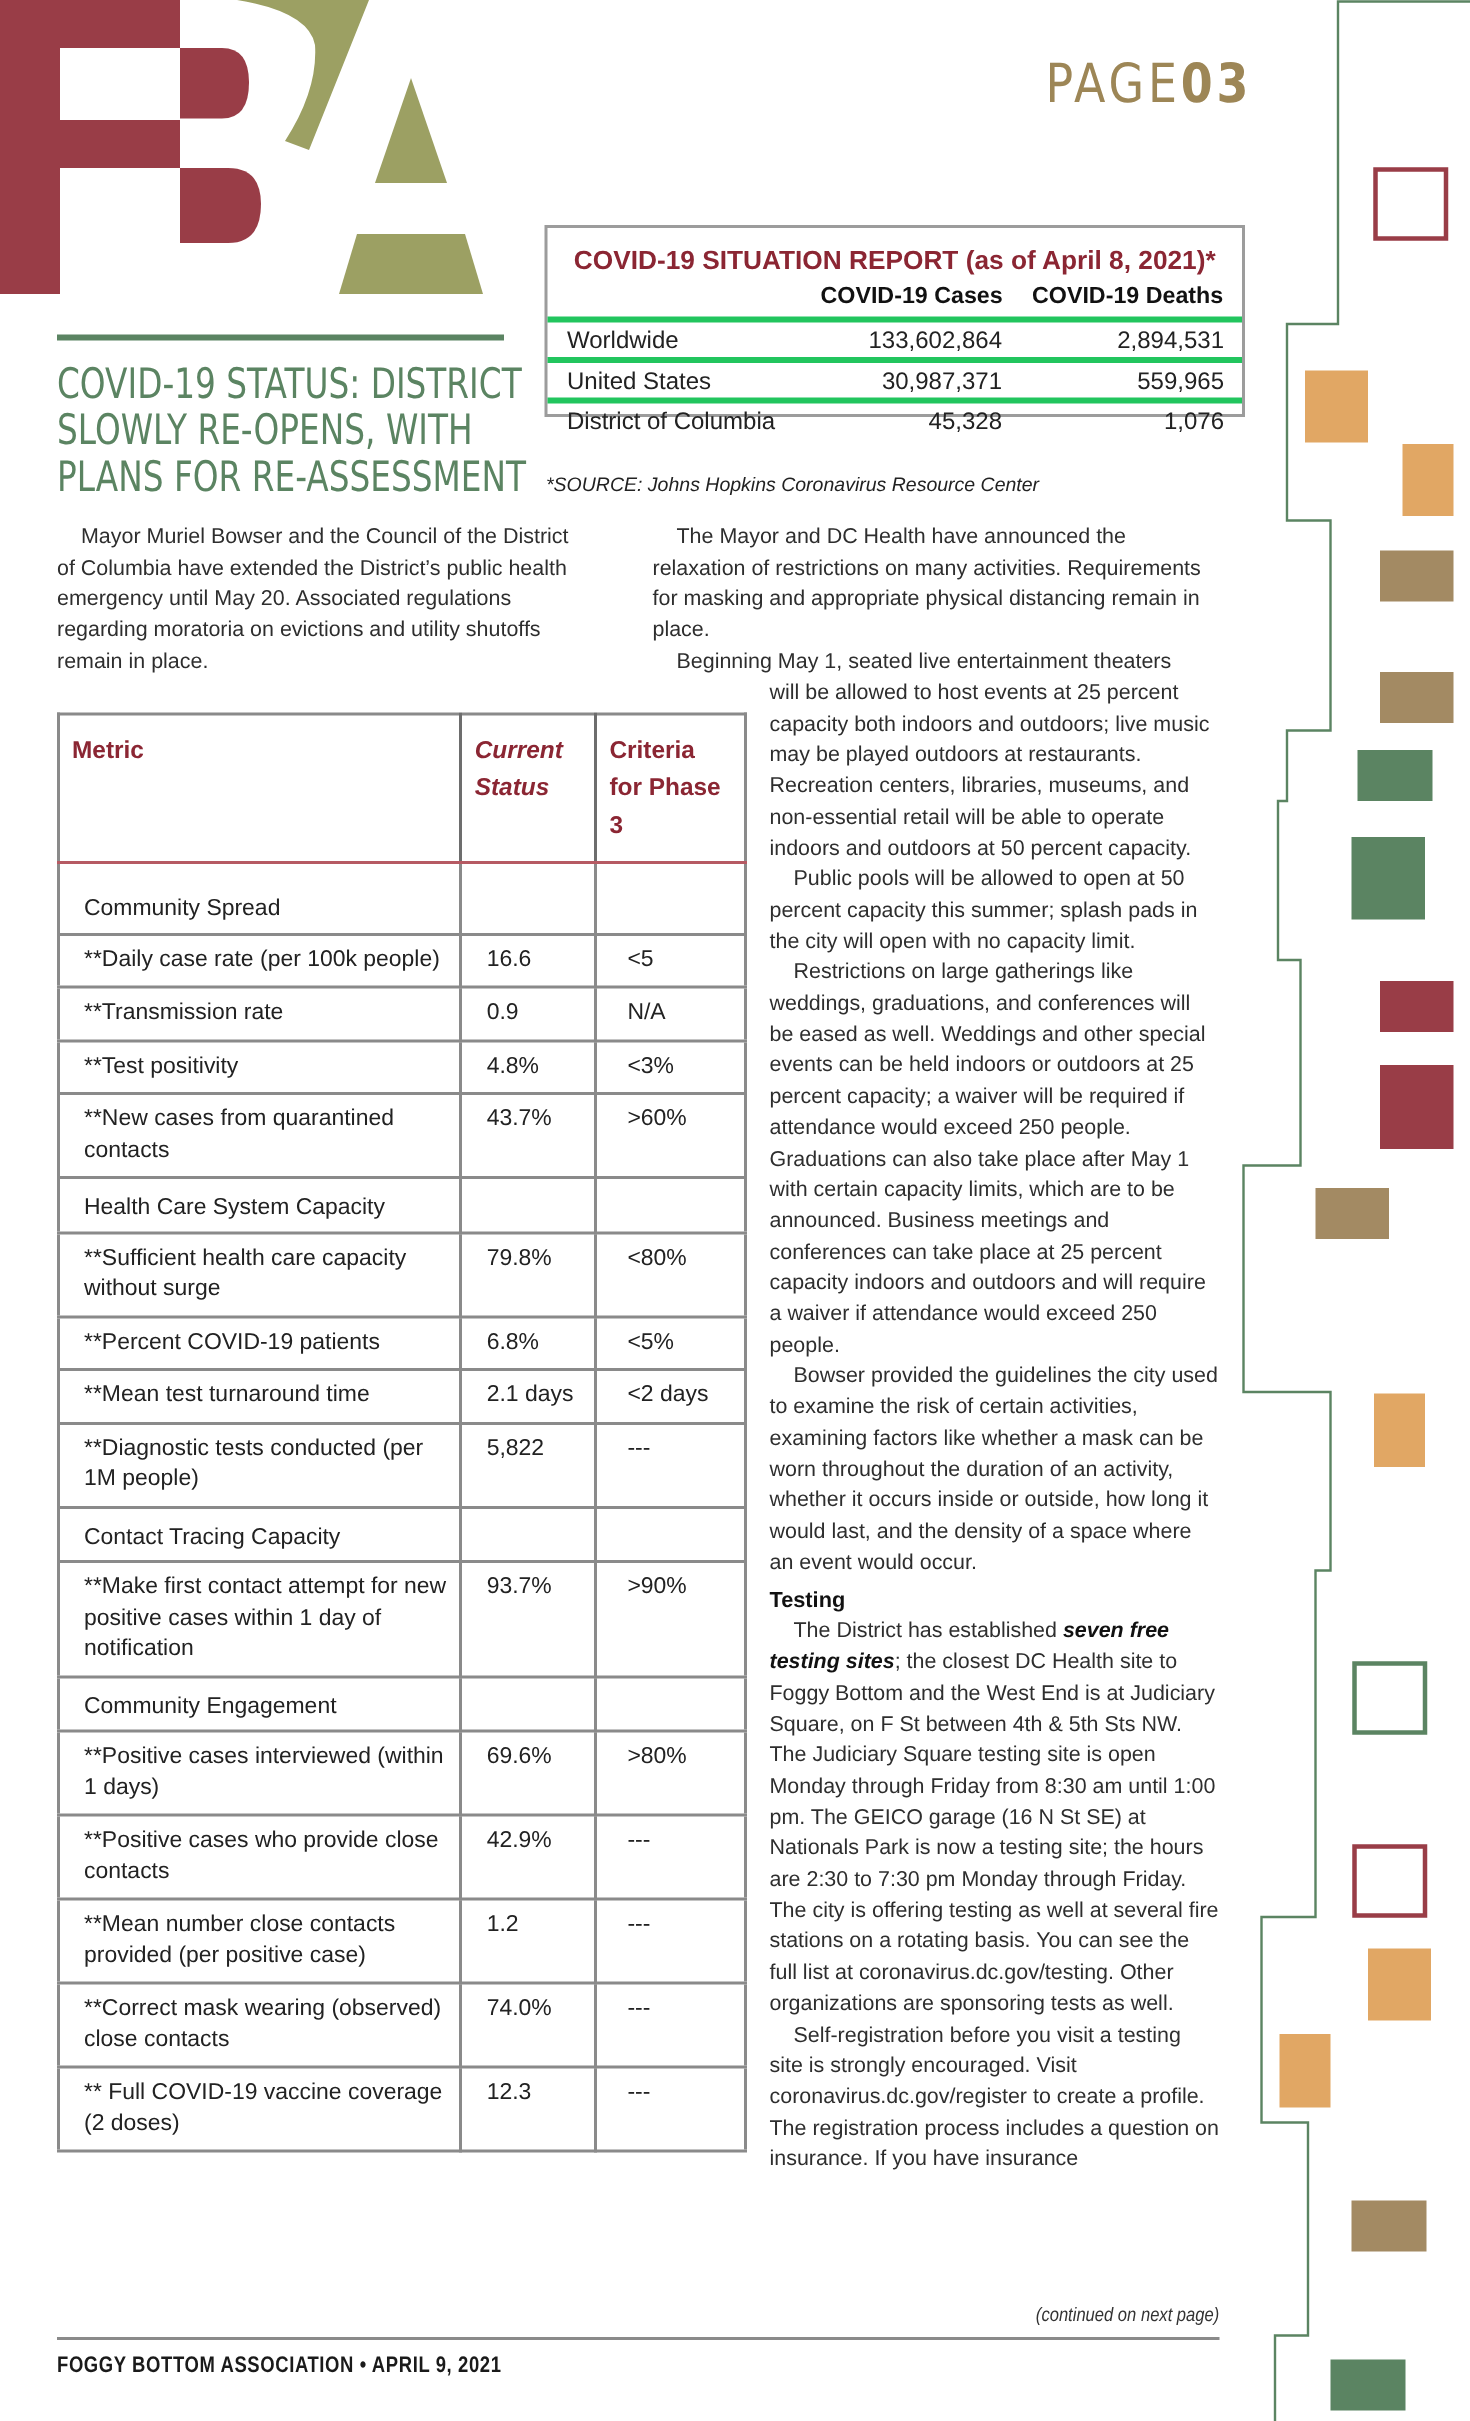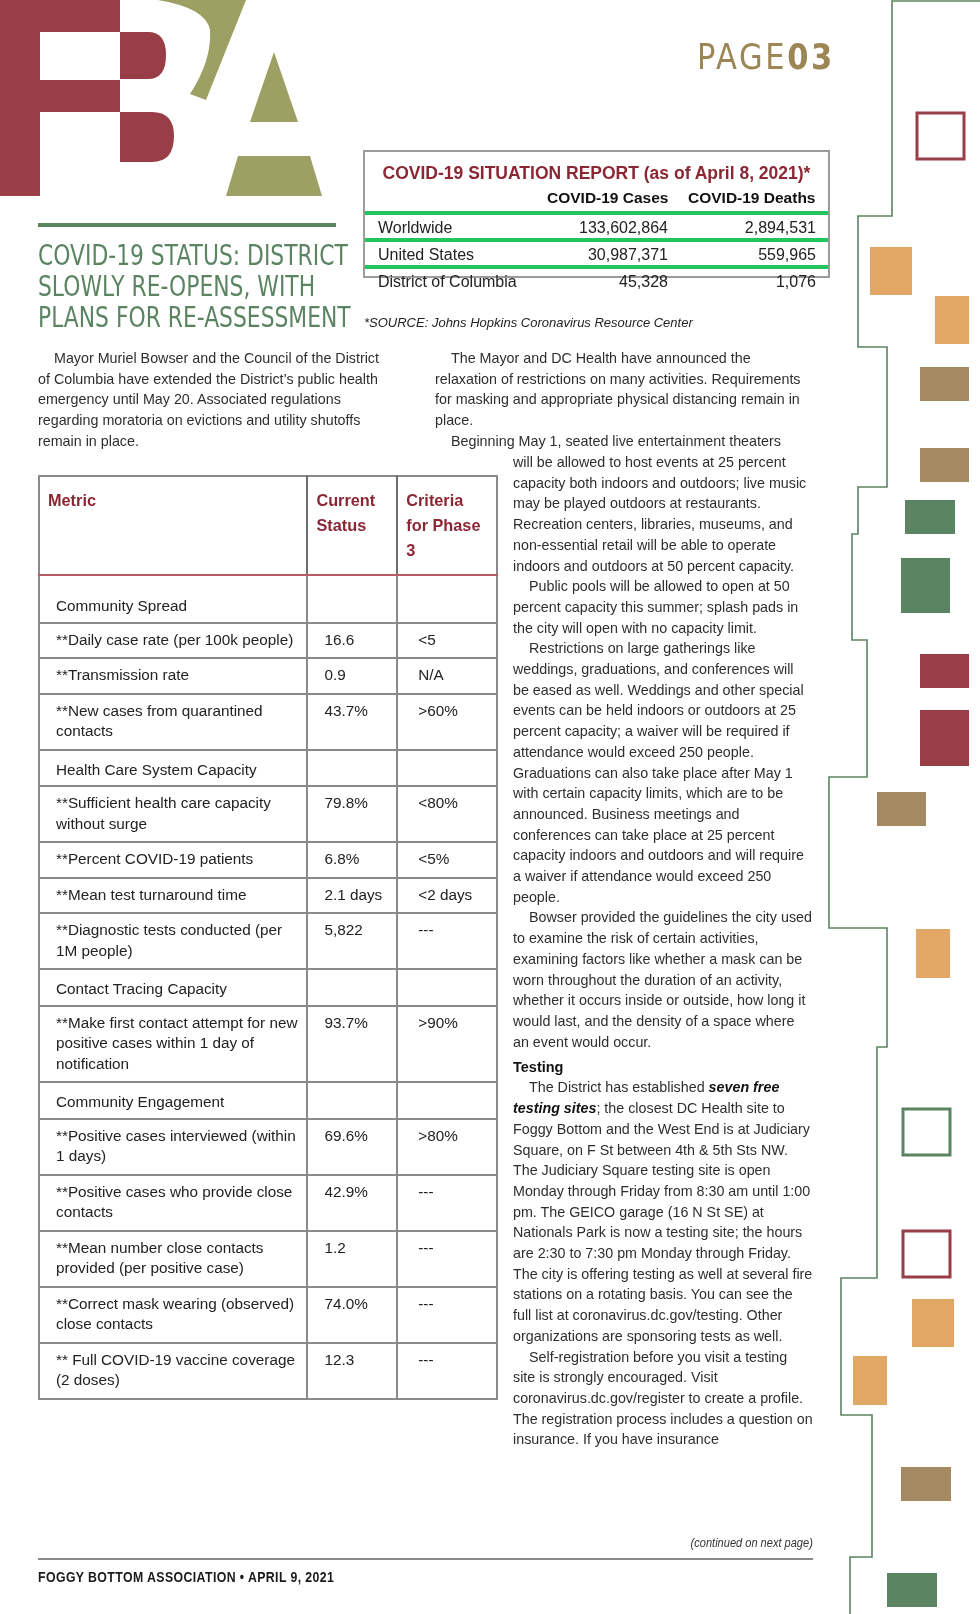--- a/index.html
+++ b/index.html
@@ -43,21 +43,21 @@
   #col-right { left: 513px; top: 452px; width: 300px; }
   #col-right p.noindent { text-indent: 0; }
   #col-right h3 { font-size: 14.5px; font-weight: bold; color: #111; margin-top: 5px; line-height: 20px; }
   #col-right em { font-weight: bold; font-style: italic; color: #111; }
 
   
   #metrics { position: absolute; left: 38px; top: 475px; width: 460px; border-collapse: collapse; border: 2px solid #8a8a8a; }
   #metrics td, #metrics th { border: 2px solid #8a8a8a; vertical-align: top; font-size: 15.3px; line-height: 20.5px; color: #222; font-weight: normal; text-align: left; }
   #metrics th { border-bottom: 2px solid #b65a63; color: #8b2633; font-weight: bold; font-size: 16.3px; line-height: 25px; padding: 11px 8px 11px 8px; border-top: none; }
   #metrics th.m { border-right: 2px solid #6d6d6d; border-left: none; margin-top: 48px; }
-  #metrics th.s { border-right: 2px solid #6d6d6d; }
+  #metrics th.s { border-right: 2px solid #6d6d6d; font-style: italic; }
   #metrics th.c { border-right: none; border-radius: 12px; }
   #metrics td { padding: 6px 8px 7px 16px; }
   #metrics td.v { padding-left: 16px; }
   #metrics td.cr { padding-left: 20px; }
   #metrics tr.sect td { padding-top: 9px; padding-bottom: 5px; margin-left: 16px; }
   #metrics tr.sect.first td { padding-top: 20px; }
   #metrics col.cm { width: 270px; } #metrics col.cs { width: 90px; } #metrics col.cc { width: 100px; }
   #metrics td:first-child { border-left: none; }
   #metrics td:last-child { border-right: none; }
 
@@ -167,20 +167,25 @@
         <td>**Daily case rate (per 100k people)</td>
         <td class="v">16.6</td>
         <td class="cr">&lt;5</td>
       </tr>
       <tr>
         <td>**Transmission rate</td>
         <td class="v">0.9</td>
         <td class="cr">N/A</td>
       </tr>
       <tr>
+        <td>**Test positivity</td>
+        <td class="v">4.8%</td>
+        <td class="cr">&lt;3%</td>
+      </tr>
+      <tr>
         <td>**New cases from quarantined contacts</td>
         <td class="v">43.7%</td>
         <td class="cr">&gt;60%</td>
       </tr>
       <tr class="sect">
         <td>Health Care System Capacity</td>
         <td class="v"></td>
         <td class="cr"></td>
       </tr>
       <tr>

